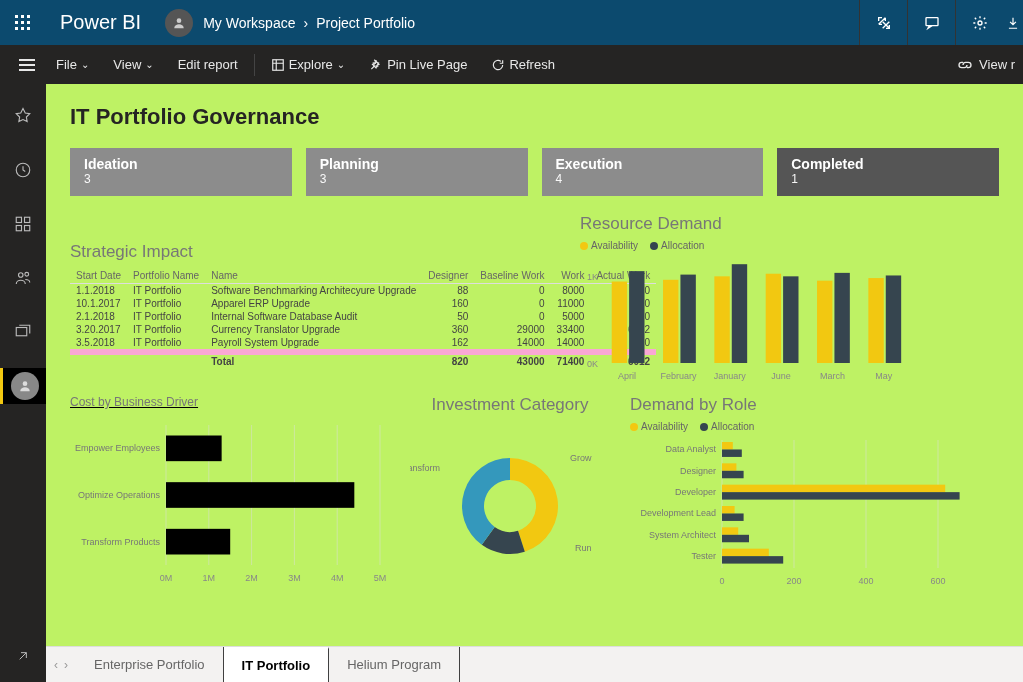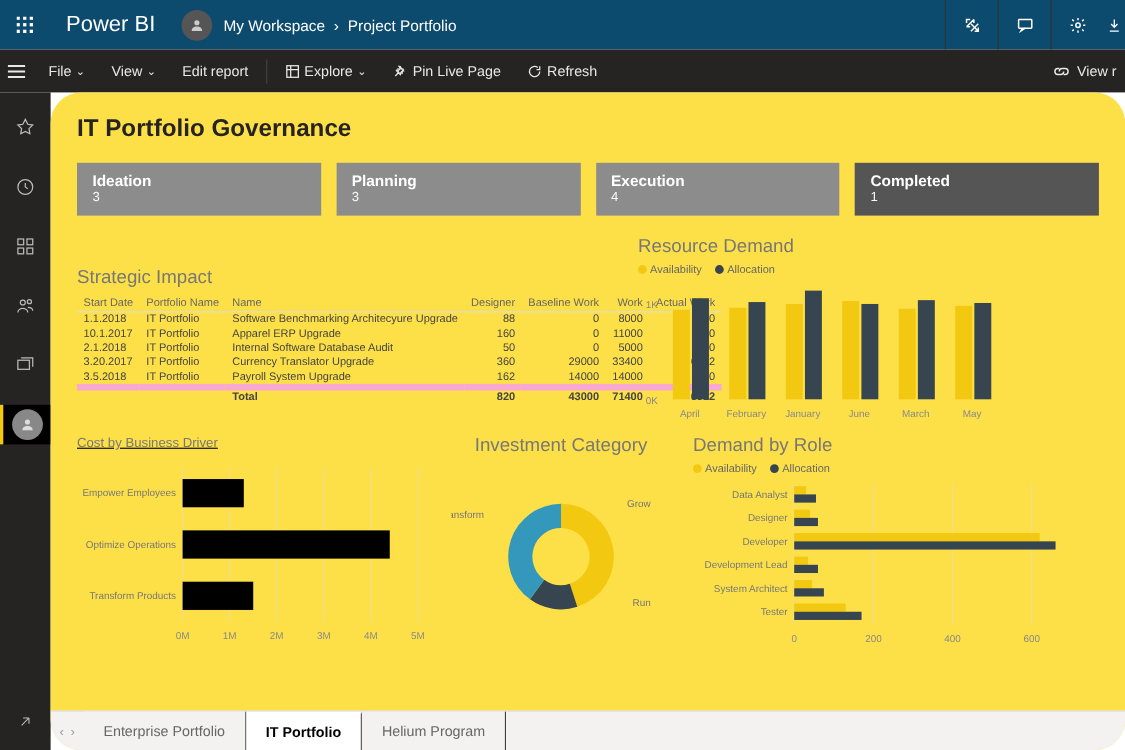--- a/index.html
+++ b/index.html
@@ -6,34 +6,34 @@
 body { width: 1023px; height: 682px; overflow: hidden; background: #fff; }
 
 .topbar { height: 45px; background: #0c4a6e; display: flex; align-items: center; color: #fff; }
 .waffle { width: 46px; height: 45px; display: flex; align-items: center; justify-content: center; }
 .brand { font-size: 20px; font-weight: 300; margin-left: 14px; margin-right: 24px; }
 .avatar-sm { width: 28px; height: 28px; border-radius: 50%; background: #555; display: flex; align-items: center; justify-content: center; margin-right: 10px; }
 .breadcrumb { font-size: 14px; display: flex; align-items: center; gap: 8px; }
 .topbar-right { margin-left: auto; display: flex; }
 .topbar-icon { width: 48px; height: 45px; display: flex; align-items: center; justify-content: center; border-left: 1px solid #333; }
 
-.menubar { height: 39px; background: #252423; display: flex; align-items: center; color: #e8e8e8; font-size: 13px; padding-left: 0; gap: 4px; }
+.menubar { height: 39px; background: #252423; display: flex; align-items: center; color: #e8e8e8; font-size: 13px; padding-left: 12px; gap: 4px; }
 .hamburger { width: 30px; display:flex; justify-content:center; }
 .menu-item { padding: 0 10px; display: flex; align-items: center; gap: 4px; cursor: pointer; height: 100%; }
 .menu-sep { border-left: 1px solid #444; height: 22px; margin: 0 2px; }
 .menubar-right { margin-left: auto; display:flex; align-items:center; gap:6px; padding-right:8px;}
 
 .shell { display: flex; height: calc(682px - 45px - 39px); }
 .rail { width: 46px; background: #252423; display: flex; flex-direction: column; align-items: center; padding-top: 14px; gap: 18px; }
 .rail-btn { width:46px; height:36px; display:flex; align-items:center; justify-content:center; color:#bbb; }
 .rail-btn.active { background:#000; border-left:3px solid #f2c811; }
 .rail-avatar { width:28px; height:28px; border-radius:50%; background:#888; display:flex; align-items:center; justify-content:center;}
 .rail-spacer { flex:1; }
 
-.canvas { flex:1; position:relative; background:#fde047; overflow:hidden;border-radius:28px; }
+.canvas { flex:1; position:relative; background:#bef264; overflow:hidden; }
 .report { padding: 20px 24px 0 24px; }
 .title { font-size: 22px; font-weight: 700; color: #252423; margin-bottom: 18px; }
 .cards { display:flex; gap:14px; }
 .card { flex:1; background:#8c8c8c; color:#fff; padding:8px 14px 10px; min-height:40px; }
 .card .label { font-size:14px; font-weight:600;}
 .card .val { font-size:12px; opacity:0.95; }
 .card.dark { background:#555; }
 
 .row { display:flex; gap:20px; margin-top:18px; }
 .panel { }

